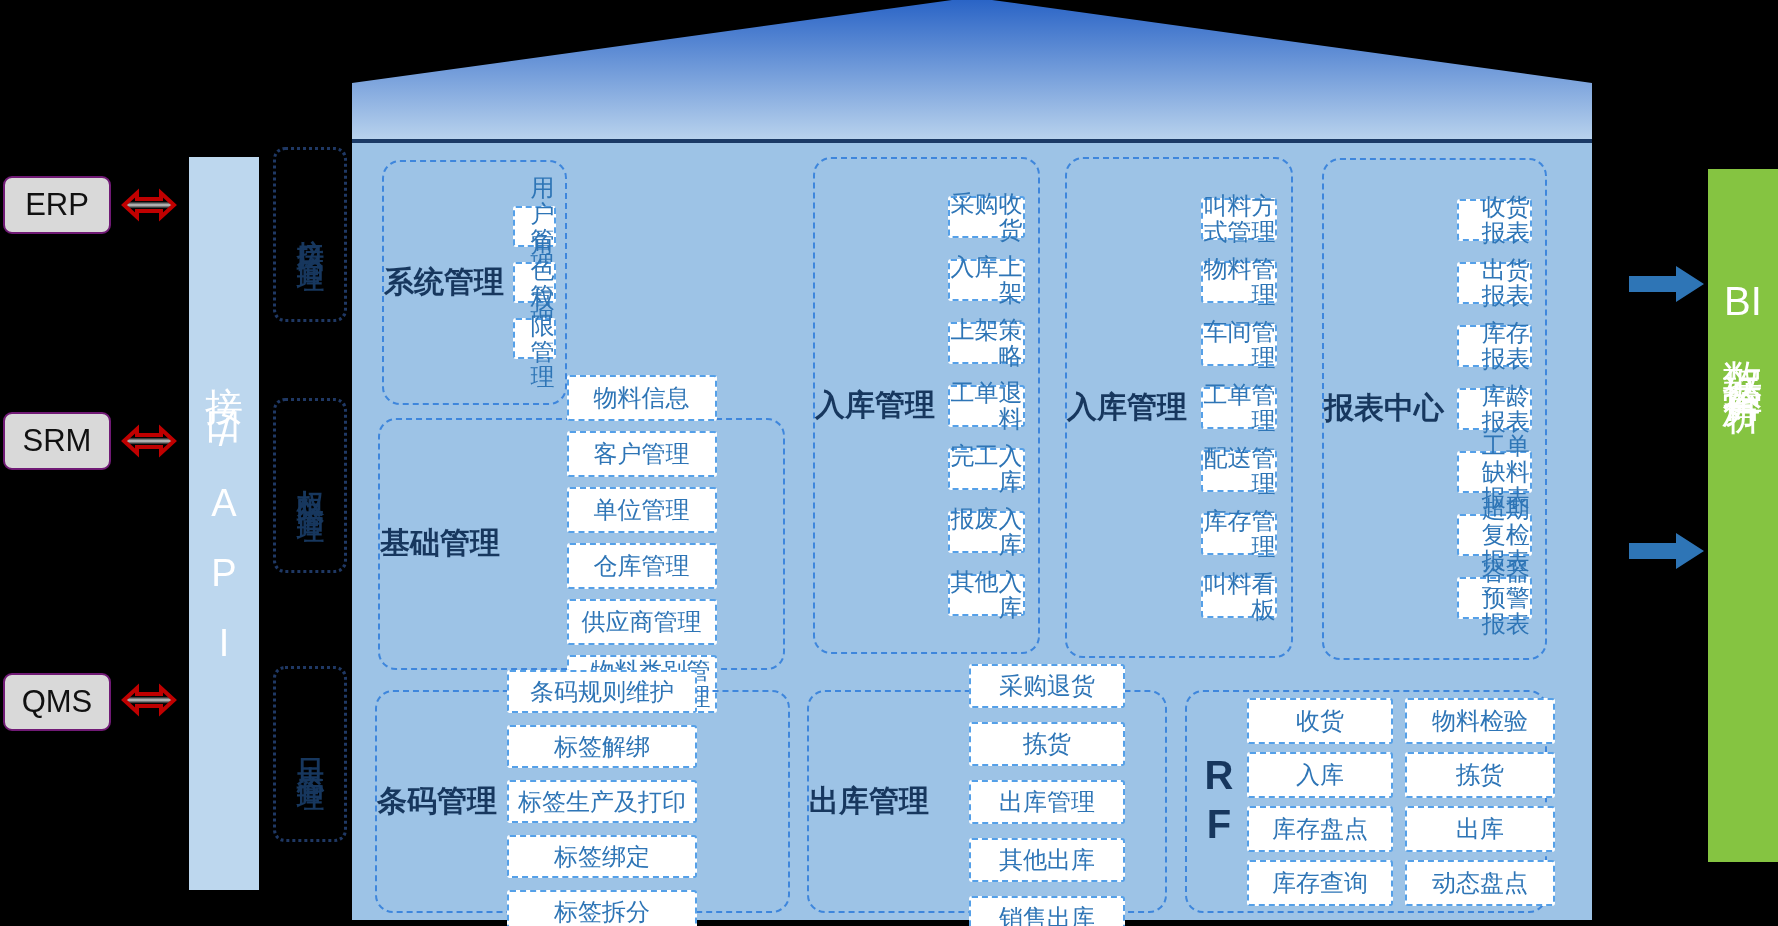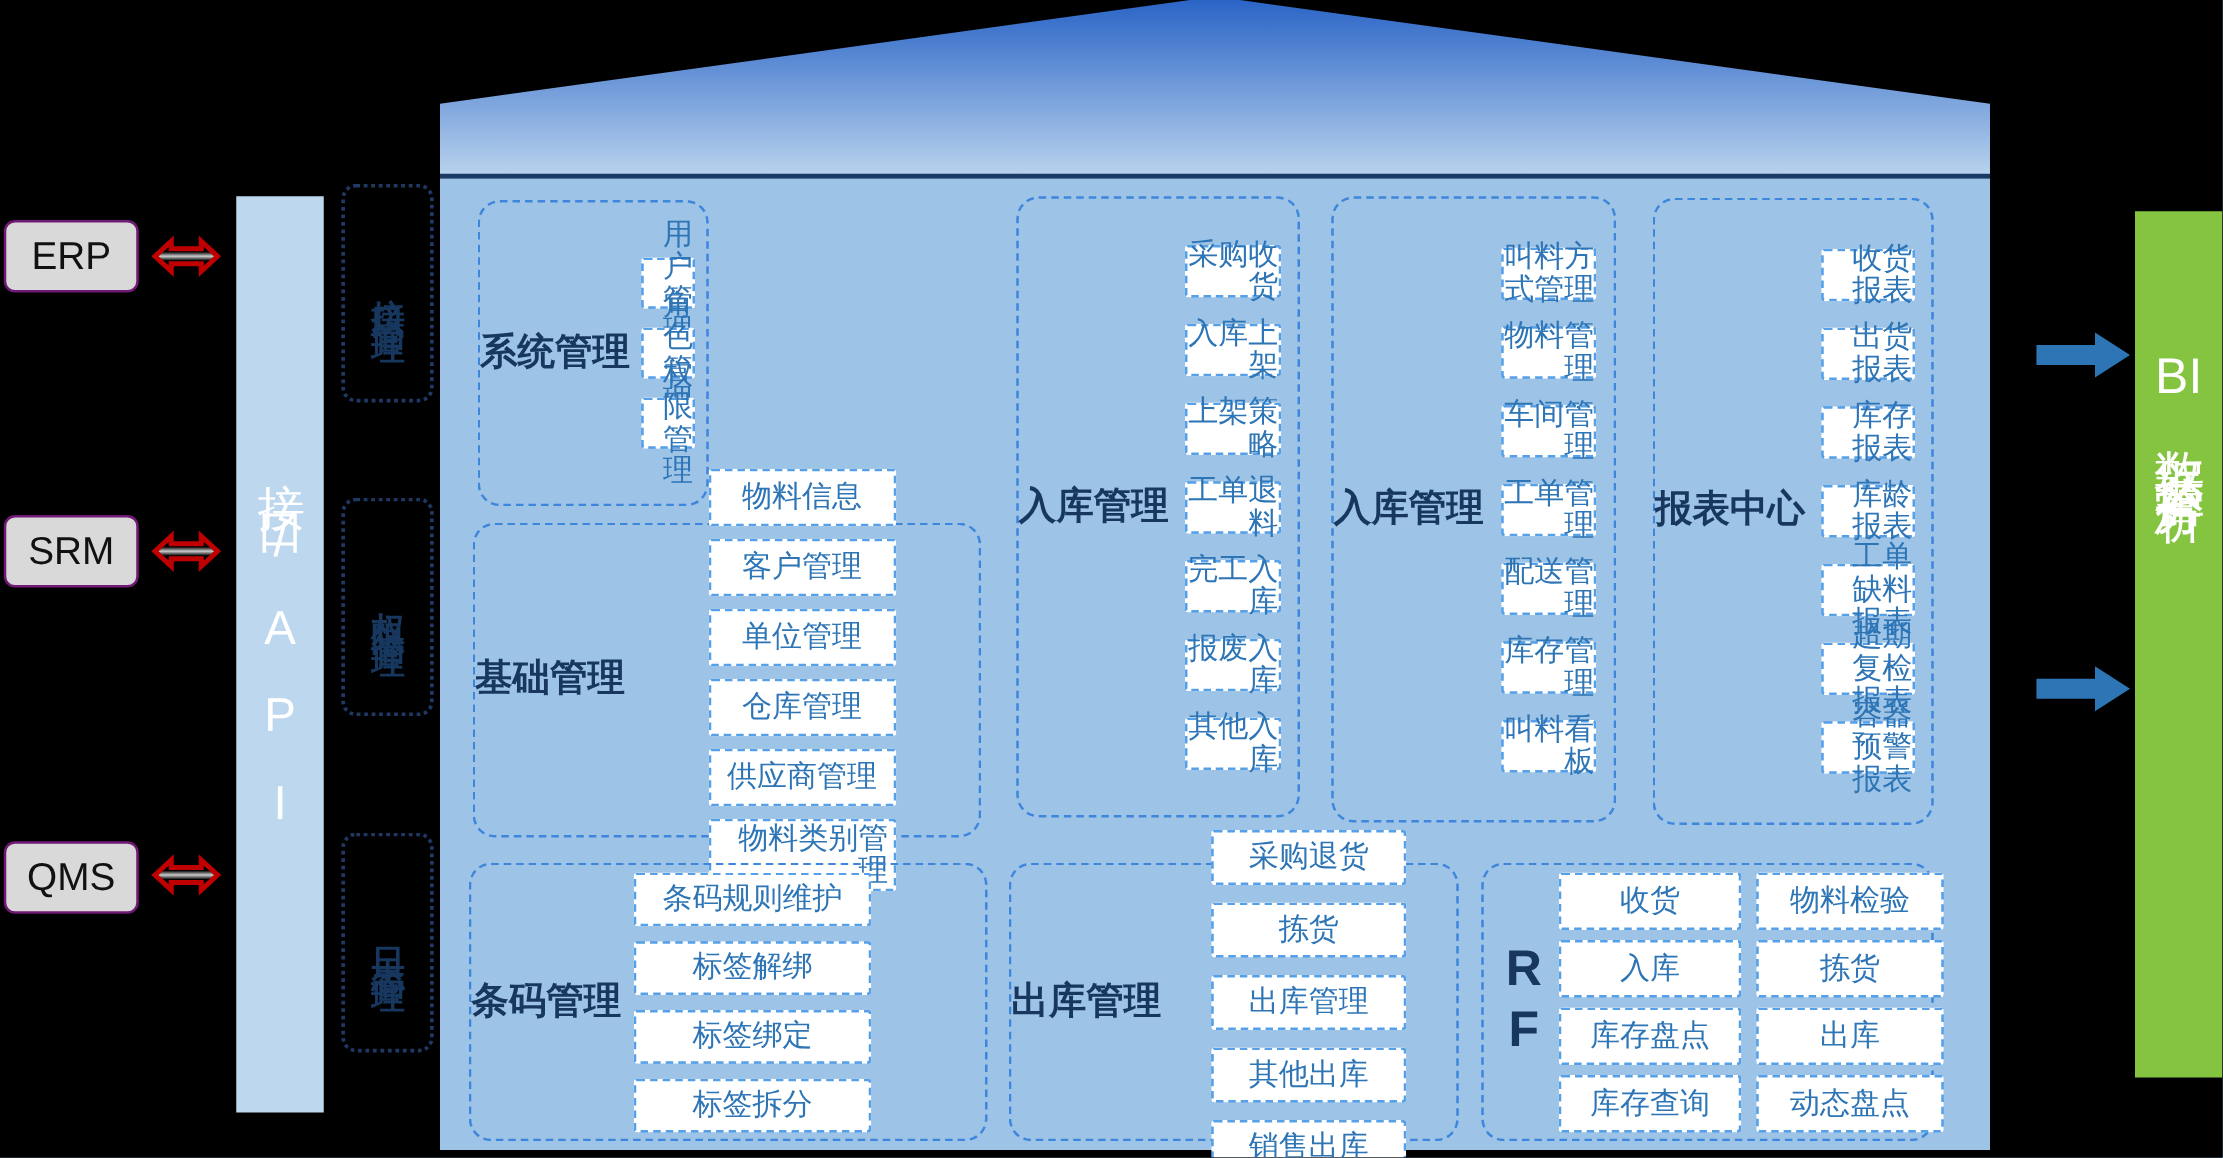--- a/index.html
+++ b/index.html
@@ -200,20 +200,21 @@
         <div class="mi">物料类别管理</div>
       </div>
   </div>
 
   <div class="grp gwrap" id="g-barcode">
     <div class="gtitle">条码管理</div>
     <div class="ilist">
 
     <div class="mi">条码规则维护</div>
         <div class="mi">标签解绑</div>
+        <div class="mi">标签生产及打印</div>
         <div class="mi">标签绑定</div>
         <div class="mi">标签拆分</div>
       </div>
   </div>
 
   <div class="grp gwrap" id="g-outbound">
     <div class="gtitle">出库管理</div>
     <div class="ilist">
 
     <div class="mi">采购退货</div>

